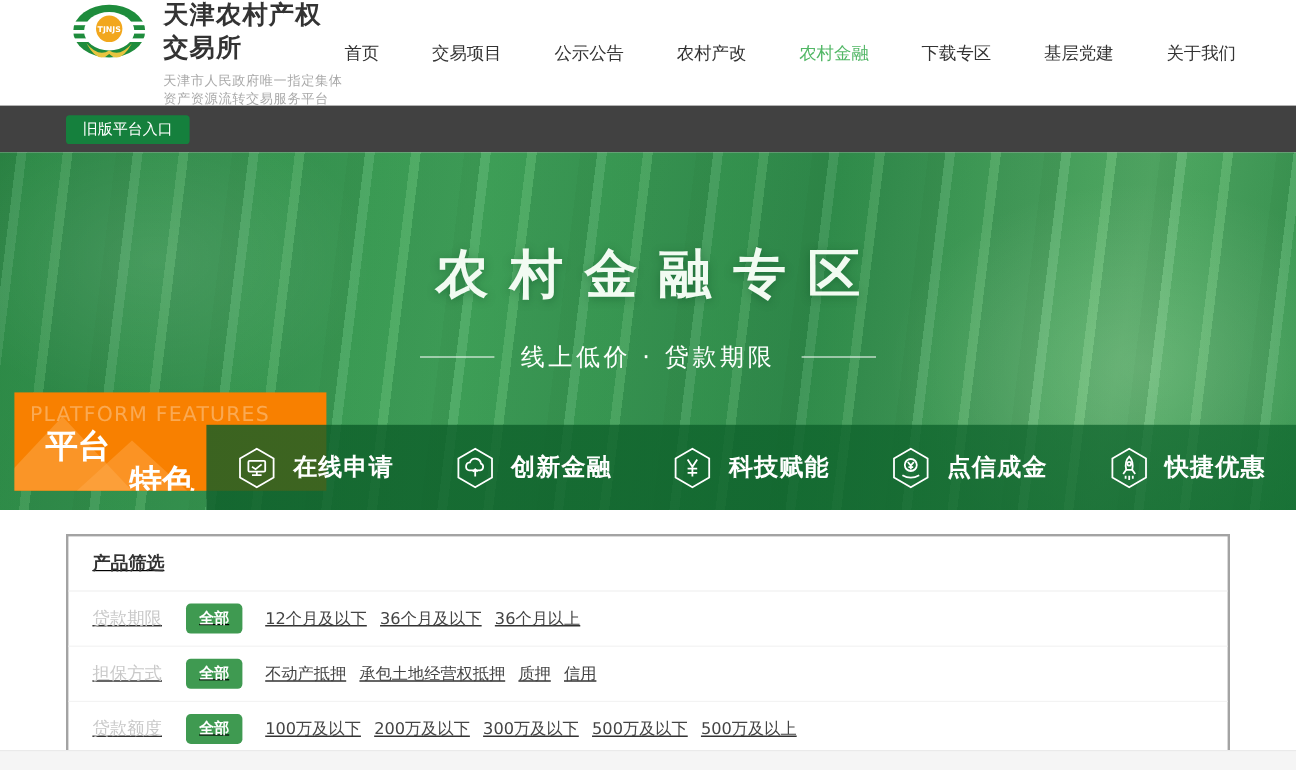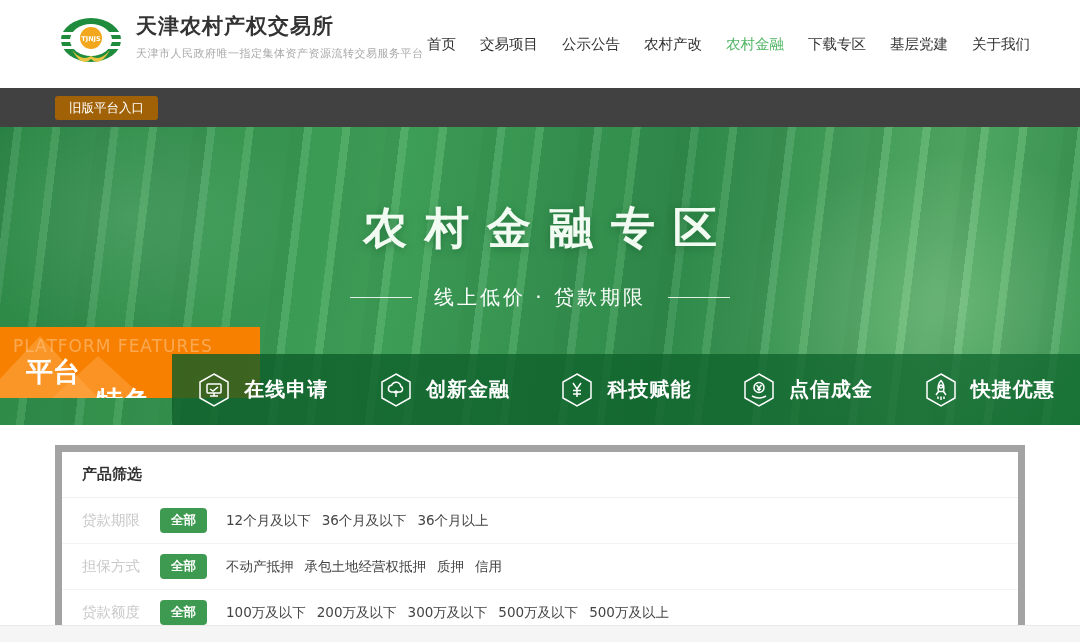--- a/index.html
+++ b/index.html
@@ -5,27 +5,27 @@
   * { margin:0; padding:0; box-sizing:border-box; }
   html,body { width:1080px; height:642px; overflow:hidden; background:#fff;
     font-family:"DejaVu Sans","Liberation Sans",sans-serif; }
 
   
   .site-header { height:88px; display:flex; align-items:center; justify-content:space-between;
     padding:0 50px 0 58px; background:#fff; }
   .brand { display:flex; align-items:flex-start; gap:12px; cursor:pointer; }
   .brand-title { font-size:21px; font-weight:bold; color:#333; letter-spacing:1px; }
   .brand-subtitle { font-size:11px; color:#a9a9a9; margin-top:6px; letter-spacing:.5px; }
-  .main-nav { display:flex; align-items:flex-start; gap:24px; }
+  .main-nav { display:flex; align-items:flex-start; gap:44px; }
   .nav-item { font-size:14.5px; color:#333; text-decoration:none; cursor:pointer; white-space:nowrap; }
   .nav-item.active { color:#52b766; }
 
   
   .topbar { height:39px; background:#414141; display:flex; align-items:center; padding-left:55px; }
-  .old-platform-btn { background:#a16207; color:#fff; font-size:12.5px; border:none; cursor:pointer;
+  .old-platform-btn { background:#15803d; color:#fff; font-size:12.5px; border:none; cursor:pointer;
     border-radius:3px; padding:5px 14px; height:24px; line-height:14px; font-family:inherit; }
 
   
   .hero { position:relative; height:298px; overflow:hidden;
     background:
       radial-gradient(ellipse 260px 180px at 12% 30%, rgba(255,255,255,.10), rgba(255,255,255,0) 70%),
       radial-gradient(ellipse 300px 220px at 88% 60%, rgba(230,255,220,.18), rgba(255,255,255,0) 70%),
       repeating-linear-gradient(97deg,
         rgba(20,90,40,.22) 0 14px, rgba(255,255,255,.07) 14px 22px,
         rgba(30,120,55,.18) 22px 52px, rgba(200,240,190,.10) 52px 60px,
@@ -33,21 +33,21 @@
       linear-gradient(100deg,#2f8c49 0%,#45a75e 35%,#338f4e 62%,#5ab16b 85%,#3b9a54 100%);
   }
   .hero-inner { position:absolute; left:0; right:0; top:72px; text-align:center; color:#fff; }
   .hero-title { font-size:44px; font-weight:bold; letter-spacing:18px; padding-left:18px;
     color:#f2fbf2; text-shadow:0 2px 8px rgba(0,60,25,.35); }
   .hero-sub { margin-top:26px; display:flex; align-items:center; justify-content:center; gap:22px; }
   .hero-sub-text { font-size:20px; letter-spacing:3px; color:#fdfffd; }
   .hero-sub .line { width:62px; height:1px; background:rgba(255,255,255,.85); display:inline-block; }
 
   
-  .features-block { position:absolute; left:0; top:200px; width:260px; height:71px;
+  .features-block { position:absolute; left:12px; top:200px; width:260px; height:82px;
     background:#f88000; overflow:hidden; z-index:1; }
   .features-eyebrow { position:absolute; left:13px; top:9px; font-size:17px; letter-spacing:1px;
     color:rgba(255,255,255,.32); white-space:nowrap; }
   .features-t1 { position:absolute; left:26px; top:27px; font-size:27px; font-weight:bold; color:#fff; z-index:2; }
   .features-t2 { position:absolute; left:76px; top:56px; font-size:27px; font-weight:bold; color:#fff; z-index:2;margin-left:20px; }
   .mountain { position:absolute; bottom:0; width:0; height:0; }
   .m1 { left:-18px; border-left:58px solid transparent; border-right:58px solid transparent;
         border-bottom:62px solid rgba(255,200,130,.30); }
   .m2 { left:52px; border-left:46px solid transparent; border-right:46px solid transparent;
         border-bottom:42px solid rgba(255,170,80,.45); }
@@ -55,21 +55,21 @@
   
   .features-menu { position:absolute; left:172px; right:0; top:227px; height:71px; z-index:2;
     display:flex; background:linear-gradient(90deg, rgba(12,92,40,.80), rgba(14,102,45,.74)); }
   .feature-item { flex:1 1 0; display:flex; align-items:center; justify-content:center; gap:13px;
     cursor:pointer; color:#fff; }
   .feature-label { font-size:20px; font-weight:bold; letter-spacing:1px; }
   .hex-icon svg { display:block; }
 
   
   .content { padding:20px 55px 0 55px; }
-  .filter-card { border:7px solid #a3a3a3; background:#fff; }
+  .filter-card { border:2px solid #a3a3a3; background:#fff;text-decoration:underline; }
   .filter-title { font-size:15px; color:#333; font-weight:600; padding:13px 20px;
     border-bottom:1px solid #f0f0f0; }
   .filter-row { display:flex; align-items:center; padding:10px 20px; border-bottom:1px solid #f3f3f3;
     min-height:42px; }
   .filter-row:last-child { border-bottom:none; }
   .filter-label { width:78px; font-size:14.5px; color:#c9c9c9; flex:none; }
   .badge-all { background:#3f9a51; color:#fff; font-size:12.5px; font-weight:600; border-radius:4px;
     padding:4px 11px; margin-right:8px; cursor:pointer; flex:none; }
   .filter-opt { font-size:13.5px; color:#444; margin-left:11px; cursor:pointer; white-space:nowrap; }
 

